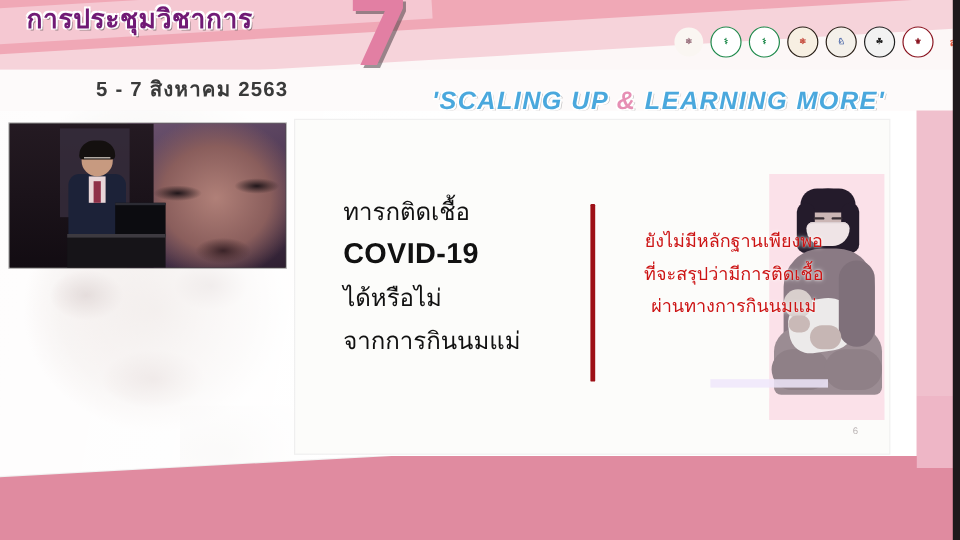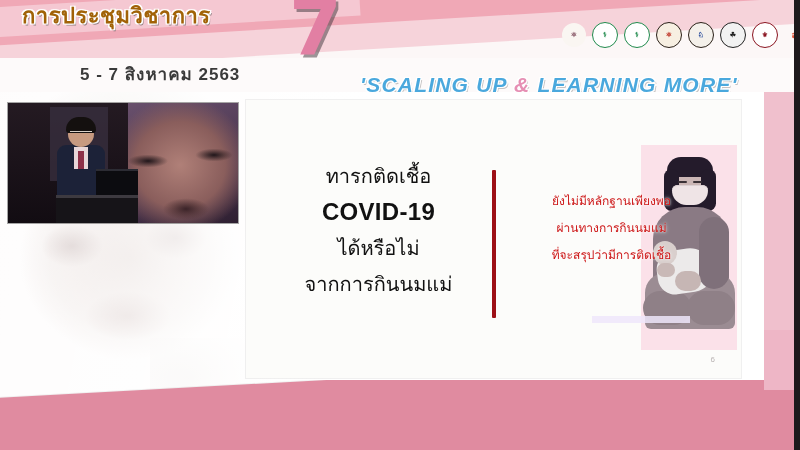--- a/index.html
+++ b/index.html
@@ -40,21 +40,21 @@
   .edge-dark{position:absolute;right:0;top:0;width:6px;height:450px;background:#1e191c;}
 
   
   .header{position:absolute;left:0;top:0;width:794px;height:92px;overflow:hidden;background:#fcf7f7;}
   .hdr-pink-a{position:absolute;left:-60px;top:-34px;width:900px;height:66px;background:#f0a8b6;transform:rotate(-3.4deg);}
   .hdr-pink-b{position:absolute;left:-60px;top:22px;width:900px;height:26px;background:#f6d3da;transform:rotate(-3.4deg);}
   .hdr-pink-c{position:absolute;left:-60px;top:-2px;width:420px;height:30px;background:#f5c8d2;transform:rotate(-3.4deg);}
   .hdr-white{position:absolute;left:0;top:58px;width:794px;height:34px;background:#fdfafa;}
 
   .hdr-title{position:absolute;left:22px;top:3px;width:280px;}
-  .hdr-l1{font-size:22px;font-weight:bold;color:#a16207;letter-spacing:.5px;
+  .hdr-l1{font-size:22px;font-weight:bold;color:#701a75;letter-spacing:.5px;
     text-shadow:-1.4px -1.4px 0 #fff,1.4px -1.4px 0 #fff,-1.4px 1.4px 0 #fff,1.4px 1.4px 0 #fff,0 0 2px #fff,2px 2px 0 rgba(70,70,70,.55);
     line-height:26px;white-space:nowrap;}
   .hdr-l2{font-size:22px;font-weight:bold;color:#2f9150;letter-spacing:.3px;
     text-shadow:-1.4px -1.4px 0 #fff,1.4px -1.4px 0 #fff,-1.4px 1.4px 0 #fff,1.4px 1.4px 0 #fff,0 0 2px #fff,2px 2px 0 rgba(70,70,70,.55);
     line-height:26px;white-space:nowrap;margin-top:-2px;}
   .hdr-date{position:absolute;left:80px;top:60px;font-size:17px;font-weight:bold;color:#3a3a3a;letter-spacing:1px;white-space:nowrap;}
 
   .hdr-seven{position:absolute;left:289px;top:-10px;font-size:76px;font-weight:bold;color:#e27fa3;line-height:76px;
     text-shadow:2.5px 2.5px 0 rgba(60,50,55,.5);font-family:"DejaVu Sans",sans-serif;}
 
@@ -94,28 +94,28 @@
   .v-body{position:absolute;left:49px;top:42px;width:48px;height:58px;background:#1c2238;border-radius:9px 9px 0 0;}
   .v-shirt{position:absolute;left:66px;top:44px;width:14px;height:22px;background:#e8d6d8;}
   .v-tie{position:absolute;left:70px;top:48px;width:6px;height:18px;background:#8e3048;}
   .v-laptop{position:absolute;left:88px;top:66px;width:42px;height:26px;background:#0c0c10;border-top:2px solid #2c2c34;}
   .v-podium{position:absolute;left:48px;top:92px;width:82px;height:28px;background:#161418;border-top:3px solid #3d3a40;}
 
   
   .slide{position:absolute;left:246px;top:100px;width:495px;height:278px;background:#fcfcfa;
     box-shadow:0 0 0 1px rgba(0,0,0,.06);}
 
-  .q-block{position:absolute;left:40px;top:58px;width:185px;text-align:center;}
+  .q-block{position:absolute;left:40px;top:58px;width:185px;text-align:left;}
   .q-line{font-size:20px;color:#111;line-height:36px;white-space:nowrap;font-family:"DejaVu Sans","Liberation Sans",sans-serif;}
   .q-line.en{font-weight:bold;font-size:24px;letter-spacing:.3px;font-family:"Liberation Sans",sans-serif;}
 
   .divider{position:absolute;left:246px;top:70px;width:4px;height:148px;background:#9d1016;border-radius:1px;}
 
   .a-block{position:absolute;left:258px;top:88px;width:215px;text-align:center;z-index:3;}
-  .a-line{font-size:12px;color:#cc1414;line-height:27px;white-space:nowrap;font-family:"DejaVu Sans","Liberation Sans",sans-serif;
+  .a-line{font-size:15px;color:#cc1414;line-height:27px;white-space:nowrap;font-family:"DejaVu Sans","Liberation Sans",sans-serif;
     text-shadow:0 0 2px rgba(255,255,255,.9),0 0 4px rgba(255,255,255,.85);}
 
   
   .illus{position:absolute;left:395px;top:45px;width:96px;height:205px;background:#fbe1e9;overflow:hidden;}
   .il-hair-b{position:absolute;left:24px;top:12px;width:50px;height:56px;border-radius:26px 26px 18px 18px;background:#241b2b;}
   .il-face{position:absolute;left:33px;top:22px;width:32px;height:38px;border-radius:16px 16px 15px 15px;background:#cbb6b5;}
   .il-hair-f{position:absolute;left:26px;top:12px;width:46px;height:20px;border-radius:23px 23px 10px 10px;background:#241b2b;}
   .il-hairL{position:absolute;left:23px;top:24px;width:15px;height:42px;border-radius:9px;background:#241b2b;}
   .il-hairR{position:absolute;left:60px;top:24px;width:15px;height:42px;border-radius:9px;background:#241b2b;}
   .il-eyeL{position:absolute;left:37px;top:36px;width:9px;height:2px;border-radius:2px;background:#3a3036;}
@@ -227,22 +227,22 @@
       <div class="il-baby"></div>
       <div class="il-babyhead"></div>
       <div class="il-handb"></div>
       <div class="il-armR"></div>
       <div class="il-hand"></div>
       <div class="il-base"></div>
     </div>
 
     <div class="a-block">
       <div class="a-line">ยังไม่มีหลักฐานเพียงพอ</div>
+      <div class="a-line">ที่จะสรุปว่ามีการติดเชื้อ</div>
       <div class="a-line">ผ่านทางการกินนมแม่</div>
-      <div class="a-line">ที่จะสรุปว่ามีการติดเชื้อ</div>
     </div>
 
     <div class="hl-strip"></div>
 
     <div class="slide-num">6</div>
   </div>
 
   <div class="edge-dark"></div>
 </div>
 

